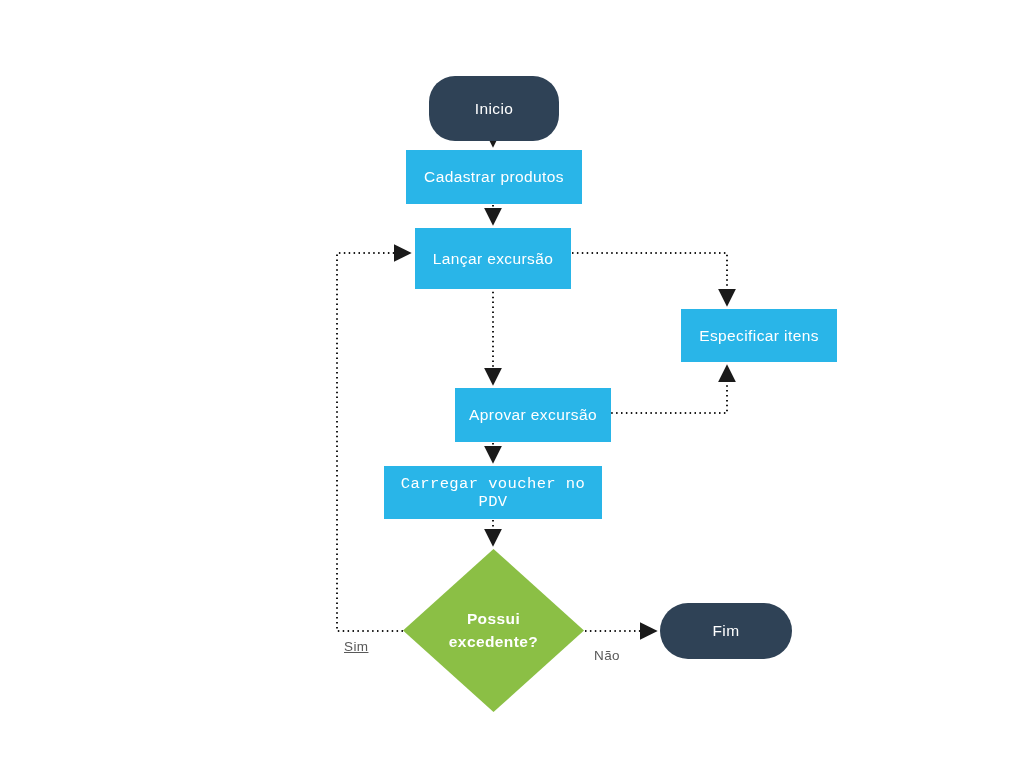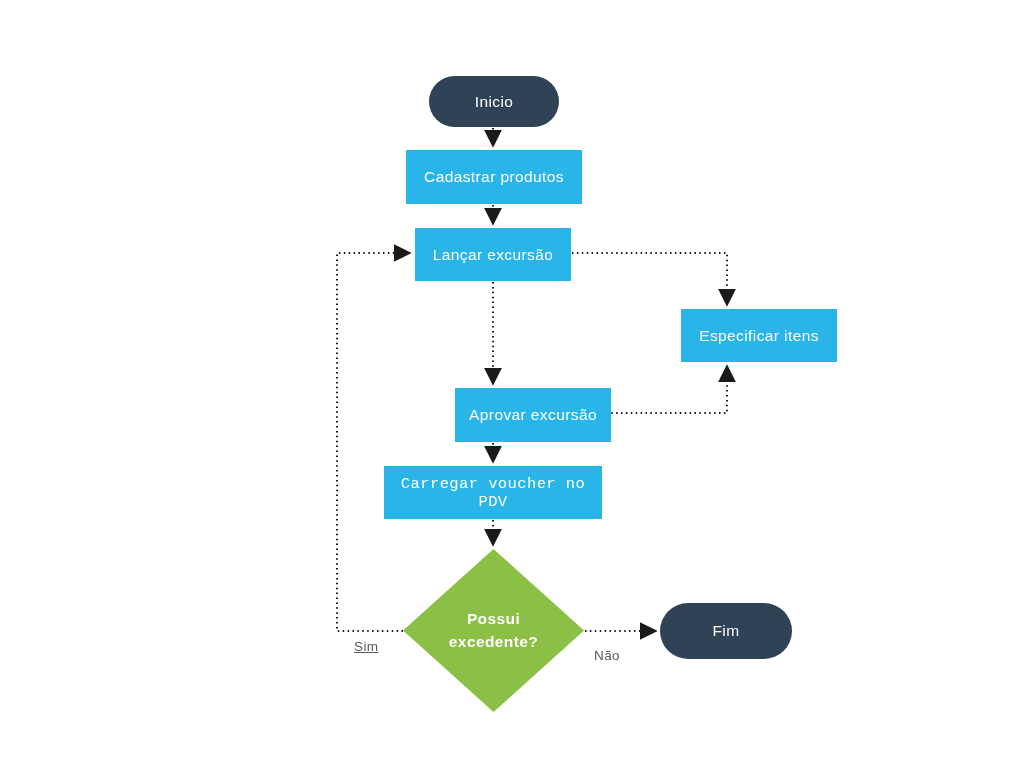--- a/index.html
+++ b/index.html
@@ -14,32 +14,32 @@
     color:#ffffff;font-size:15.5px;letter-spacing:0.4px;text-align:center;
     box-sizing:border-box;
   }
   .terminator{background:#2f4256;border-radius:26px;}
   .process{background:#29b5e8;}
   .decision{
     background:#8bbf45;
     clip-path:polygon(50% 0, 100% 50%, 50% 100%, 0 50%);
     line-height:1.45;
   }
-  .node-start{left:429px;top:76px;width:130px;height:51px;text-align:center;}
+  .node-start{left:429px;top:76px;width:130px;height:65px;text-align:center;}
   .node-cadastrar{left:406px;top:150px;width:176px;height:54px;}
-  .node-lancar{left:415px;top:228px;width:156px;height:53px;}
+  .node-lancar{left:415px;top:228px;width:156px;height:61px;}
   .node-especificar{left:649px;top:309px;width:156px;height:53px;margin-left:32px;}
   .node-aprovar{left:415px;top:388px;width:156px;height:54px;margin-left:40px;}
   .node-carregar{left:384px;top:466px;width:218px;height:53px;font-family:Liberation Mono, monospace;}
   .node-decision{left:403px;top:549px;width:181px;height:163px;padding:0 34px;font-weight:bold;}
   .node-fim{left:660px;top:603px;width:132px;height:56px;border-radius:28px;}
   .edge-label{
     position:absolute;font-size:13.5px;color:#595959;letter-spacing:0.4px;
   }
-  .label-sim{left:354px;top:639px;text-decoration:underline;}
+  .label-sim{left:344px;top:639px;text-decoration:underline;}
   .label-nao{left:594px;top:648px;}
 </style>
 </head>
 <body>
 
 <div class="canvas">
 
   <svg class="edges" viewBox="0 0 1024 768" xmlns="http://www.w3.org/2000/svg">
     <defs>
       <marker id="arrow" viewBox="0 0 10 10" refX="8.5" refY="5" markerWidth="9" markerHeight="9" orient="auto-start-reverse">

